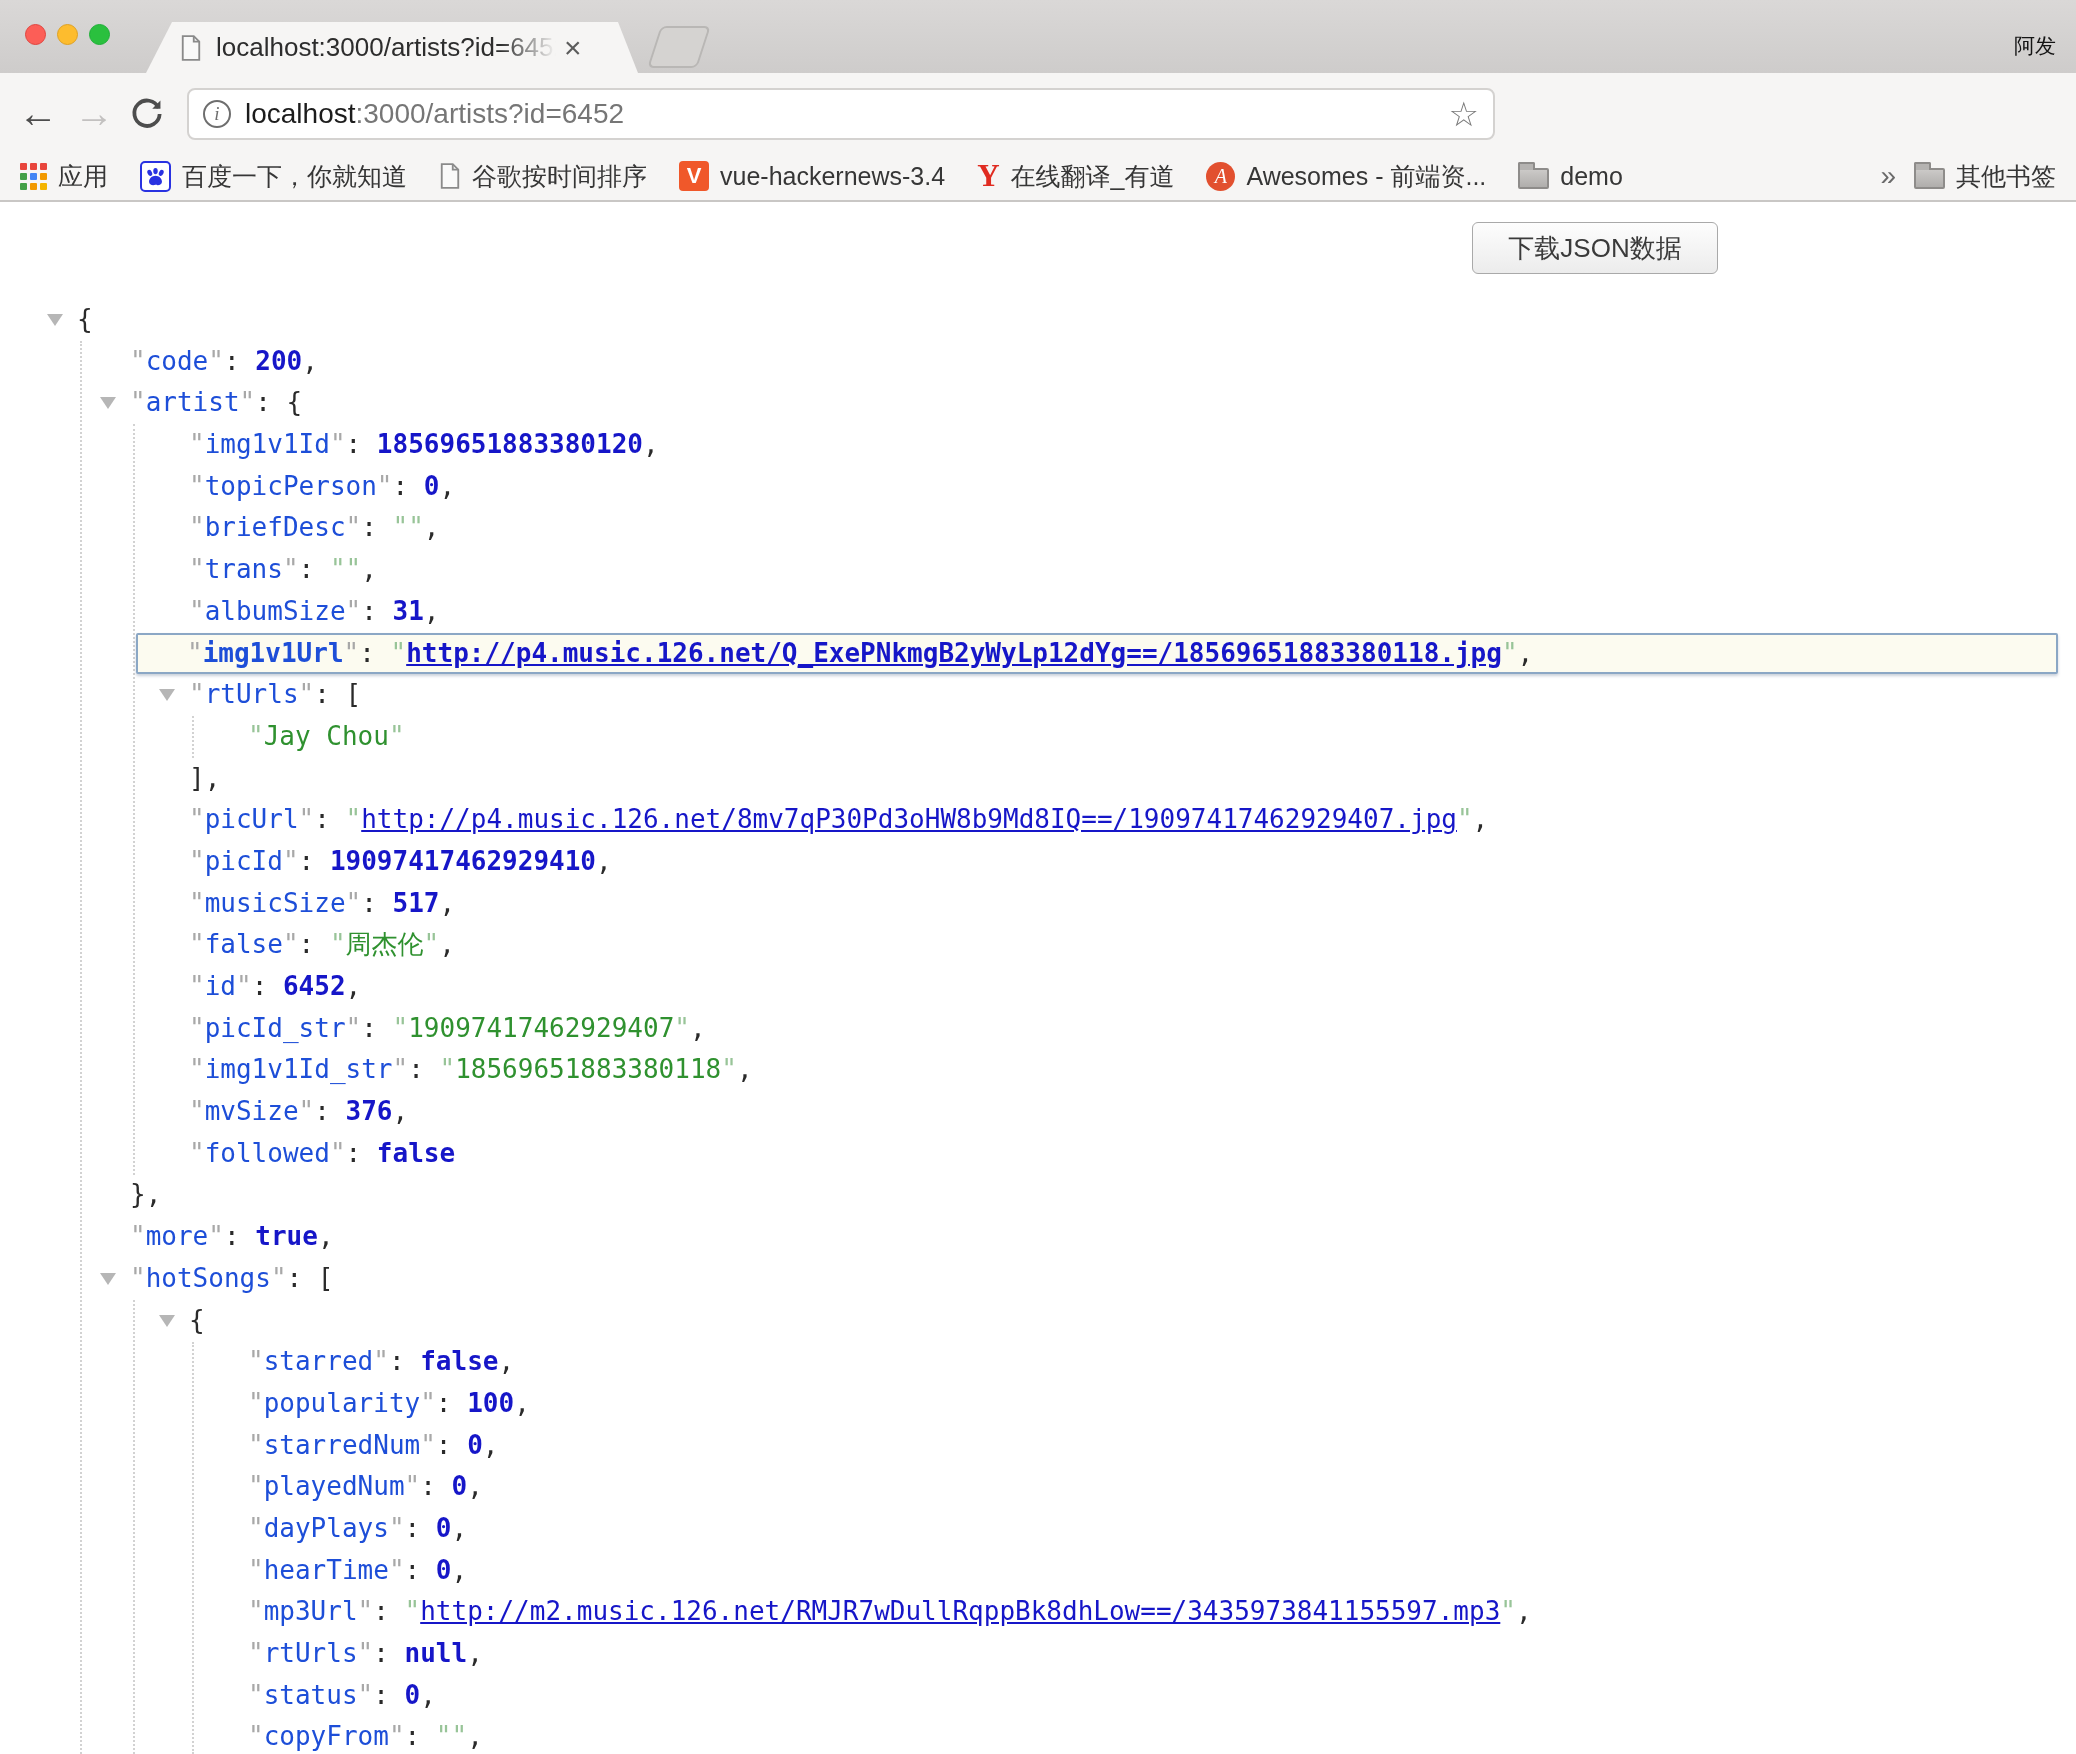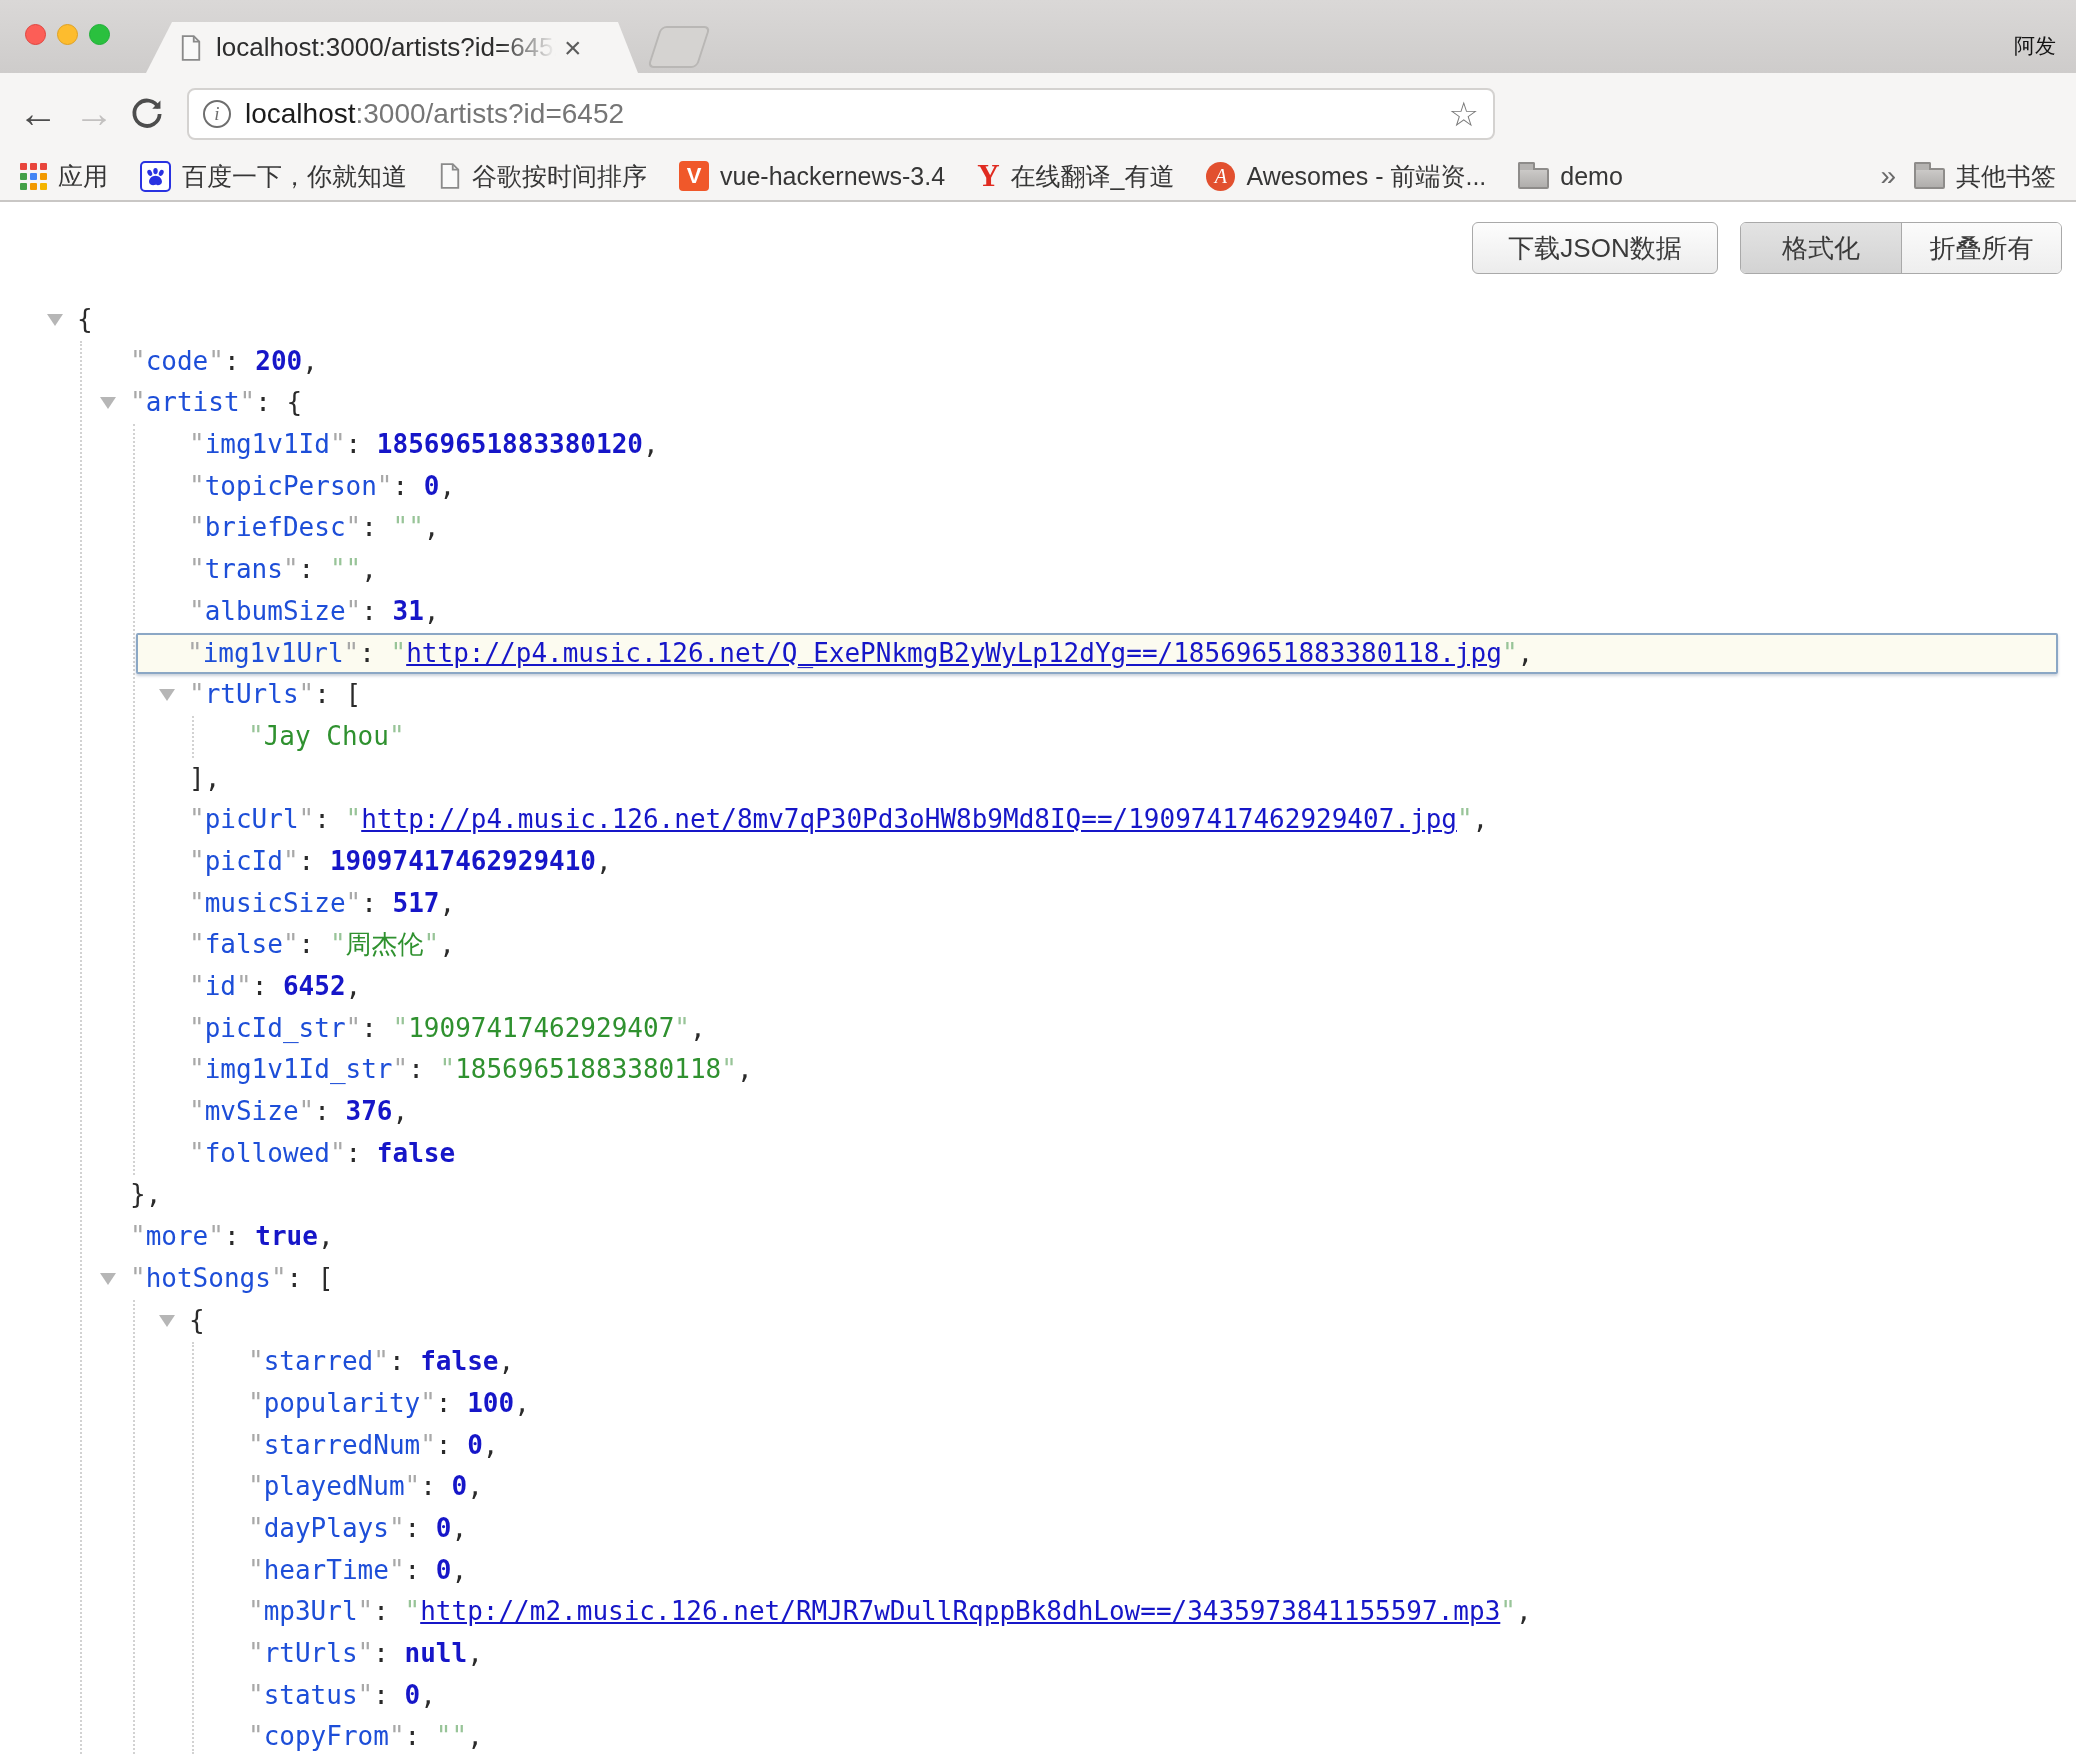--- a/index.html
+++ b/index.html
@@ -103,21 +103,21 @@
   .seg-cell.idle { background:linear-gradient(#fbfbfb,#eeeeee); border-left:1px solid #a9a9a9; }
 
   
   .tree { position:absolute; left:0; top:97px; right:0; bottom:0;
           font-family:"DejaVu Sans Mono","Liberation Mono",monospace;
           font-size:26px; color:#222; }
   .jrow { height:41.7px; line-height:41.7px; position:relative; white-space:pre; }
   .jrow.hl { margin-left:136px; margin-right:18px; padding-left:49px;
              background:#fcfbf0; border:2px solid #8ba7c5; border-radius:2px;
              box-shadow:0 2px 3px rgba(100,120,150,.35); line-height:37px; }
-  .jrow.hl .k, .jrow.hl .lnk { font-weight:normal; }
+  .jrow.hl .k, .jrow.hl .lnk { font-weight:bold; }
   .tri { position:absolute; top:15px; width:0; height:0;
          border-left:8px solid transparent; border-right:8px solid transparent;
          border-top:12px solid #b6b6b6; }
   .qk { color:#a8a8a8; }
   .qs { color:#98c498; }
   .k  { color:#1d4ed8; }
   .s  { color:#2f912f; }
   .num { color:#1616c8; font-weight:bold; }
   .punc { color:#2a2a2a; }
   .lnk { color:#1616c8; text-decoration:underline; }
@@ -286,24 +286,20 @@
     <span class="chev">»</span>
     <span class="bm">
       <span class="folder"></span>
       <span>其他书签</span>
     </span>
   </span>
 </div>
 
 <div class="content">
   <div class="btn btn-dl">下载JSON数据</div>
-  <div class="seg">
-    <span class="seg-cell active">格式化</span>
-    <span class="seg-cell idle">折叠所有</span>
-  </div>
   <div class="tree">
       <div class="guide" style="left: 80px; top: 41.7px; height: 1413.3px;"></div>
       <div class="guide" style="left: 133px; top: 125.1px; height: 750.6px;"></div>
       <div class="guide" style="left: 192px; top: 417px; height: 41.7px;"></div>
       <div class="guide" style="left: 133px; top: 1000.8px; height: 454.2px;"></div>
       <div class="guide" style="left: 192px; top: 1042.5px; height: 412.5px;"></div>
       <div class="jrow" style="padding-left: 77px;"><span class="tri" style="left: 47px;"></span><span class="punc">{</span></div>
       <div class="jrow" style="padding-left: 130px;"><span class="qk">"</span><span class="k">code</span><span class="qk">"</span><span class="punc">: </span><span class="num">200</span><span class="punc">,</span></div>
       <div class="jrow" style="padding-left: 130px;"><span class="tri" style="left: 100px;"></span><span class="qk">"</span><span class="k">artist</span><span class="qk">"</span><span class="punc">: {</span></div>
       <div class="jrow" style="padding-left: 189px;"><span class="qk">"</span><span class="k">img1v1Id</span><span class="qk">"</span><span class="punc">: </span><span class="num">18569651883380120</span><span class="punc">,</span></div>

